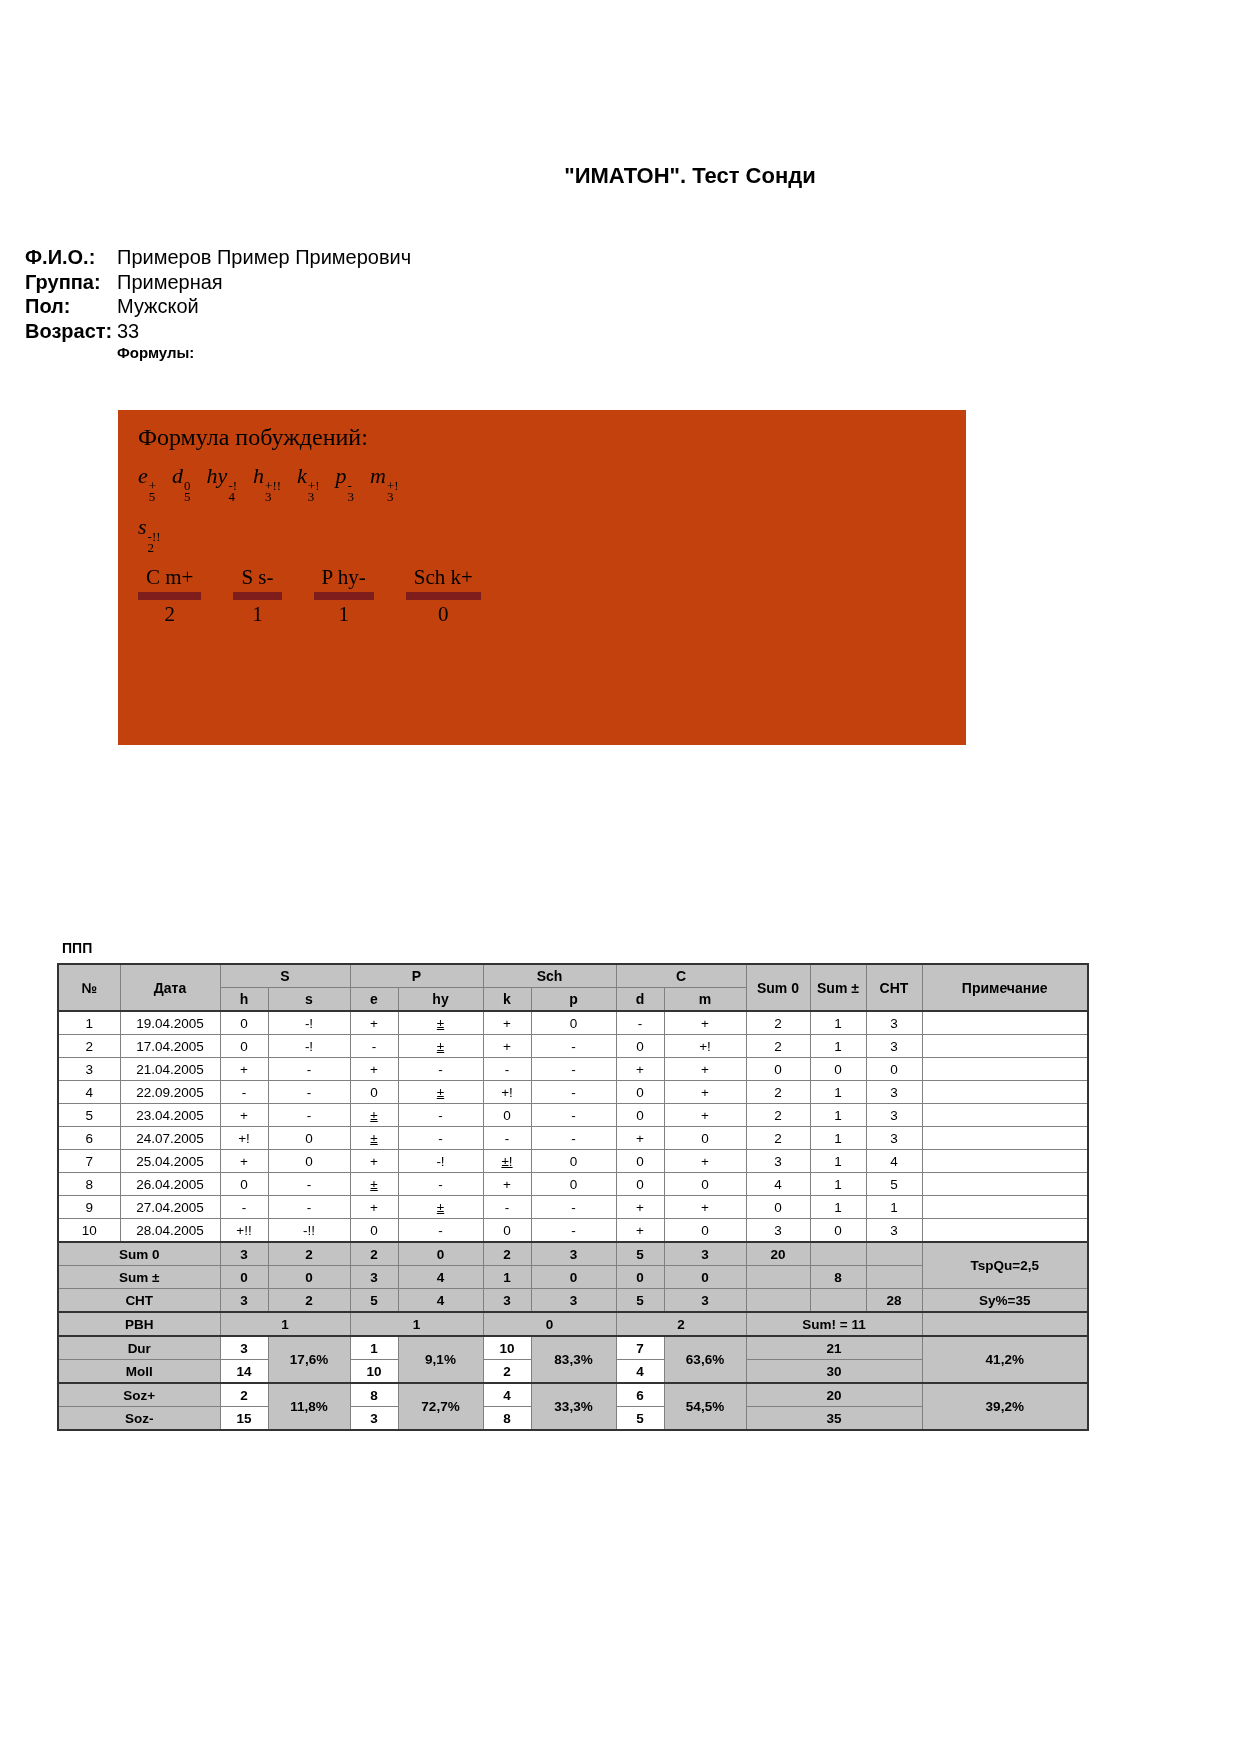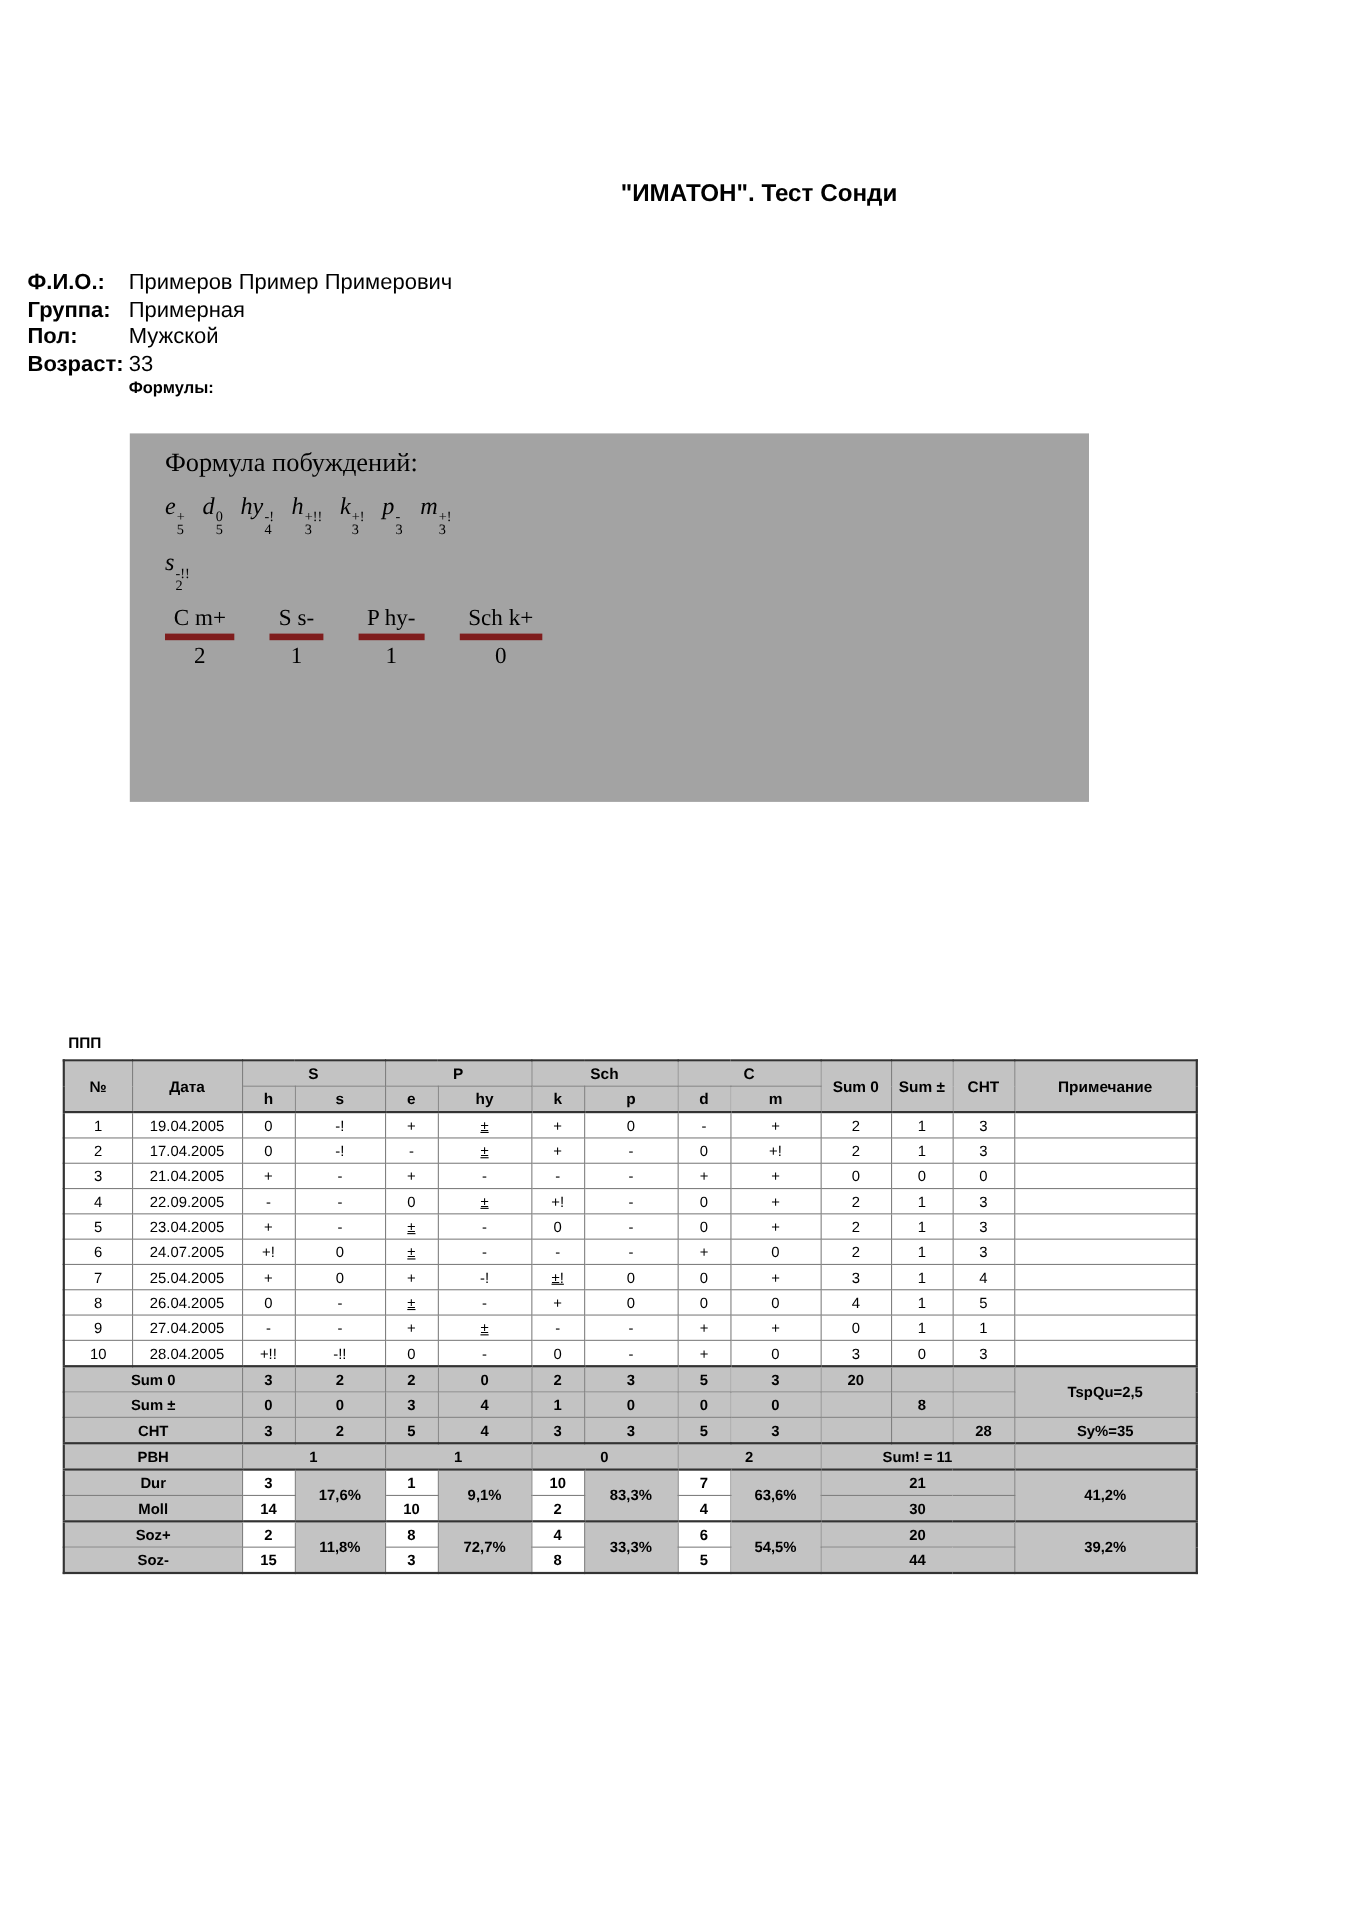--- a/index.html
+++ b/index.html
@@ -8,32 +8,32 @@
 
   .title-block { position:absolute; left:140px; top:160px; width:1100px;
                  text-align:center; font-weight:bold; font-size:22px; line-height:31px; }
 
   .info { position:absolute; left:25px; top:245px; font-size:20px; line-height:24.5px; }
   .info-row { display:flex; }
   .info-label { width:92px; font-weight:bold; }
 
   .formulas-label { position:absolute; left:117px; top:344px; font-size:15px; font-weight:bold; }
 
-  .formula-box { position:absolute; left:118px; top:394px; width:808px; height:311px;
-                 background:#a3a3a3; padding:12px 32px;
+  .formula-box { position:absolute; left:118px; top:410px; width:808px; height:311px;
+                 background:#c2410c; padding:12px 20px;
                  font-family:"Liberation Serif", serif; }
   .fb-title { font-size:24px; margin:2px 0 12px 0; }
   .terms { display:flex; gap:16px; font-size:22px; font-style:italic; margin-bottom:12px; }
   .term { white-space:nowrap; }
   .ss { display:inline-flex; flex-direction:column; align-items:flex-start;
         font-size:13px; line-height:11px; font-style:normal; vertical-align:-7px; margin-left:1px; }
   .latency-title { font-size:24px; margin:18px 0 10px 0; }
   .fractions { display:flex; gap:32px; font-size:21px; }
   .frac { text-align:center; }
-  .frac .num { padding:0 8px 2px 8px; border-bottom:6px solid #7f1d1d; white-space:nowrap;text-align:right; }
+  .frac .num { padding:0 8px 2px 8px; border-bottom:8px solid #7f1d1d; white-space:nowrap;text-align:right; }
   .frac .den { padding-top:2px; }
 
   .ppp { position:absolute; left:62px; top:940px; font-size:14px; font-weight:bold; }
   .tbl-wrap { position:absolute; left:57px; top:963px; }
   table.szondi { border-collapse:collapse; table-layout:fixed; width:1030px;
                  font-size:13.5px; border:2px solid #333; }
   .szondi th, .szondi td { border:1px solid #808080; height:22px; padding:0 3px;
                            text-align:center; vertical-align:middle; overflow:hidden; }
   .szondi th { background:#c3c3c3; font-weight:bold; font-size:14px; }
   .szondi tbody tr:first-child td { border-top:2px solid #333; }
@@ -426,19 +426,19 @@
           <td rowspan="2">54,5%</td>
           <td colspan="3">20</td>
           <td rowspan="2">39,2%</td>
         </tr>
         <tr class="sumrow">
           <td colspan="2">Soz-</td>
           <td class="white">15</td>
           <td class="white">3</td>
           <td class="white">8</td>
           <td class="white">5</td>
-          <td colspan="3">44</td>
+          <td colspan="3">35</td>
         </tr>
       </tbody>
     </table>
   </div>
 
 </div>
 
 </body></html>

